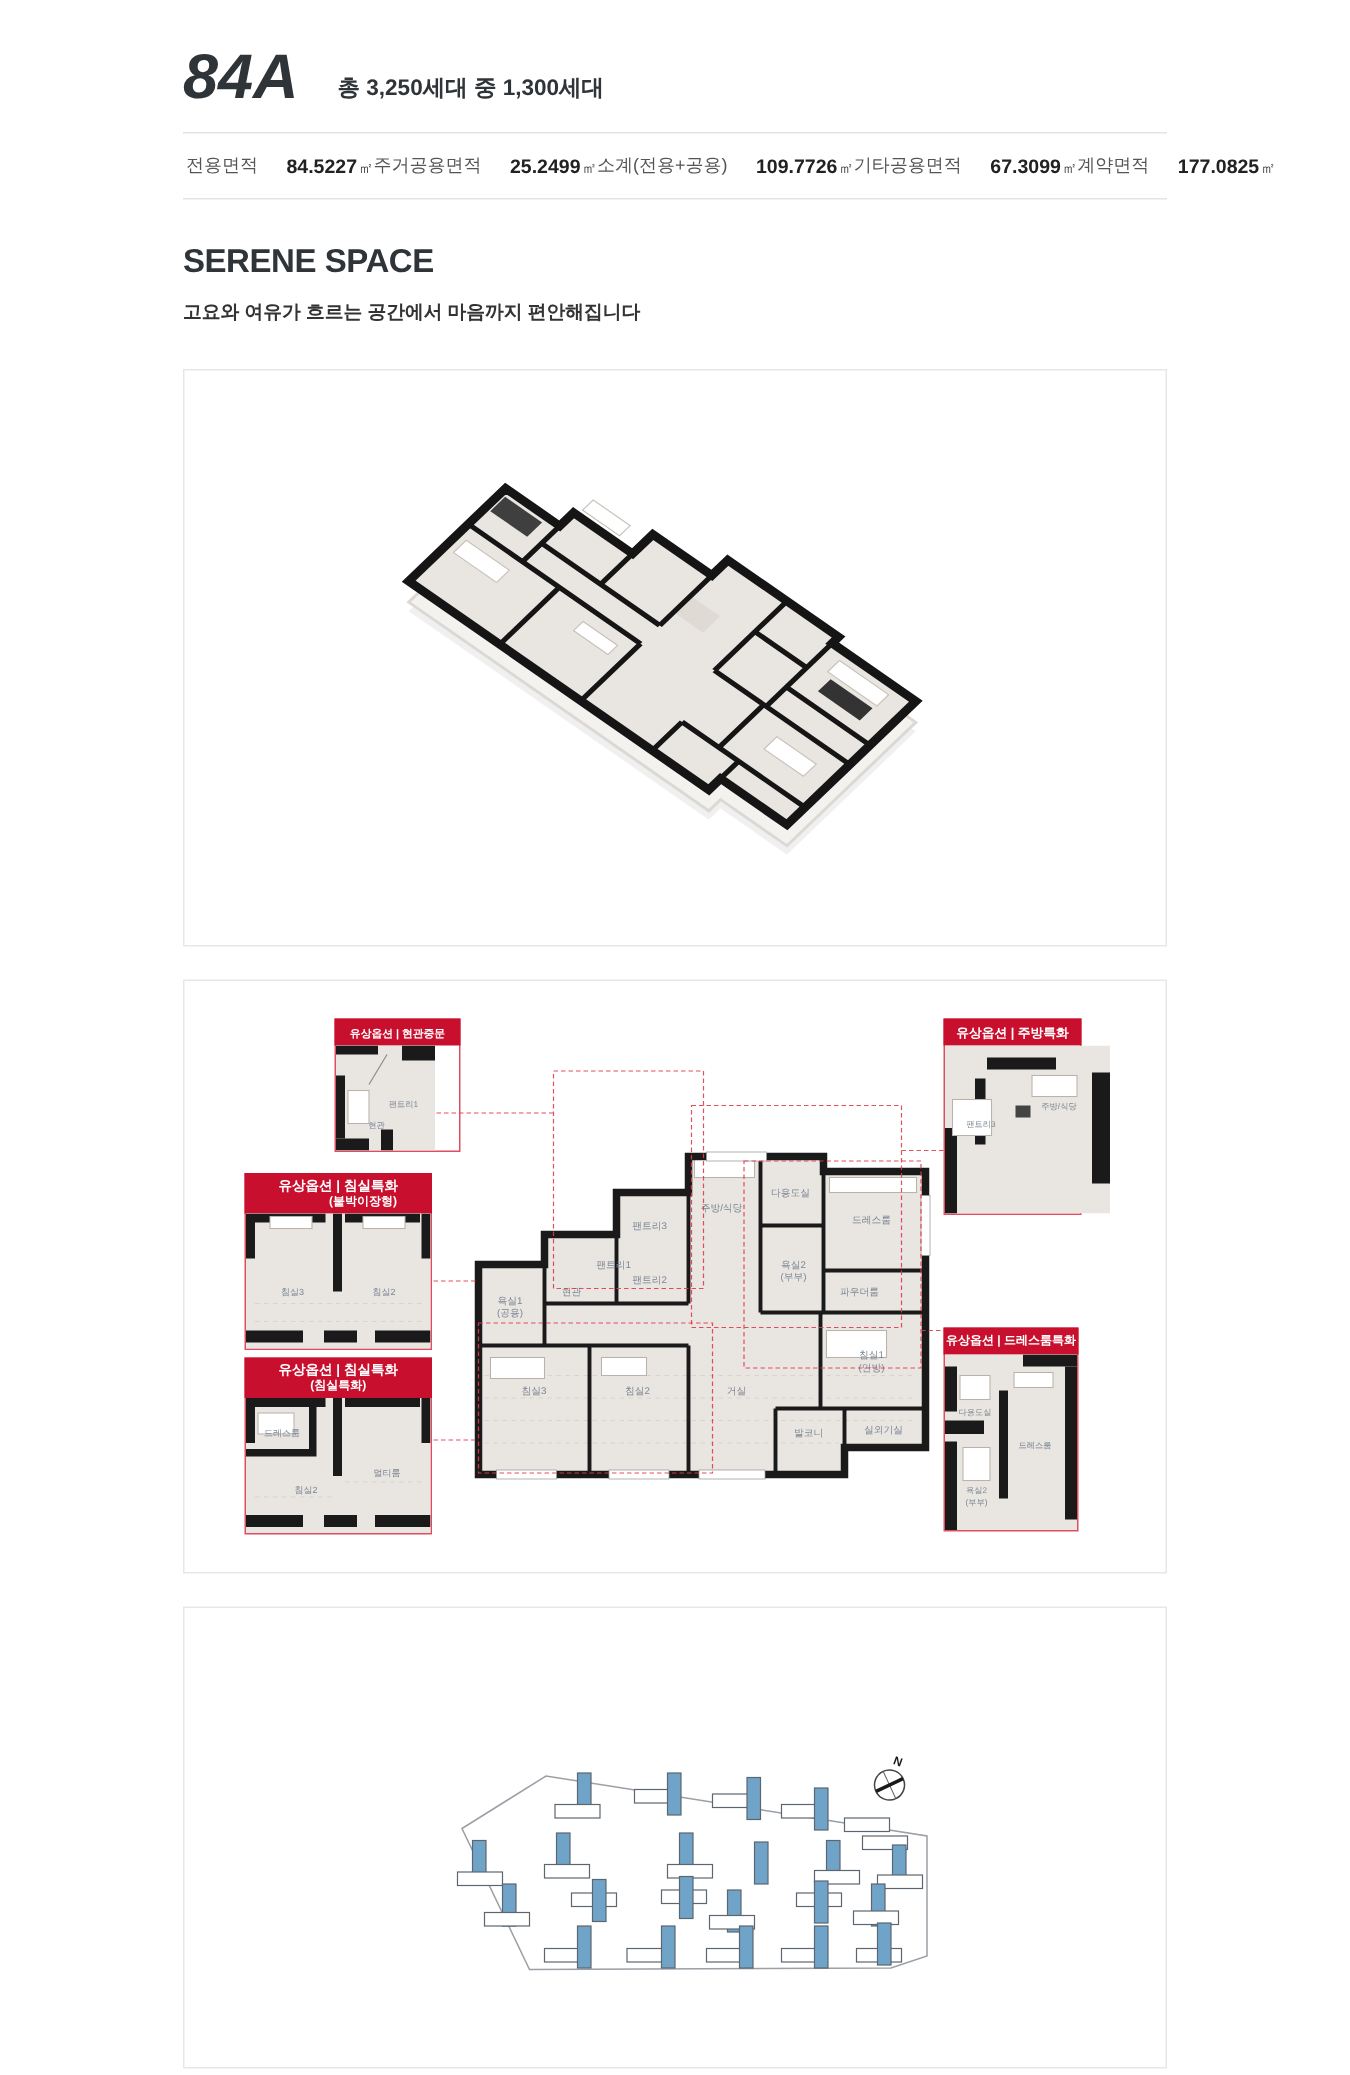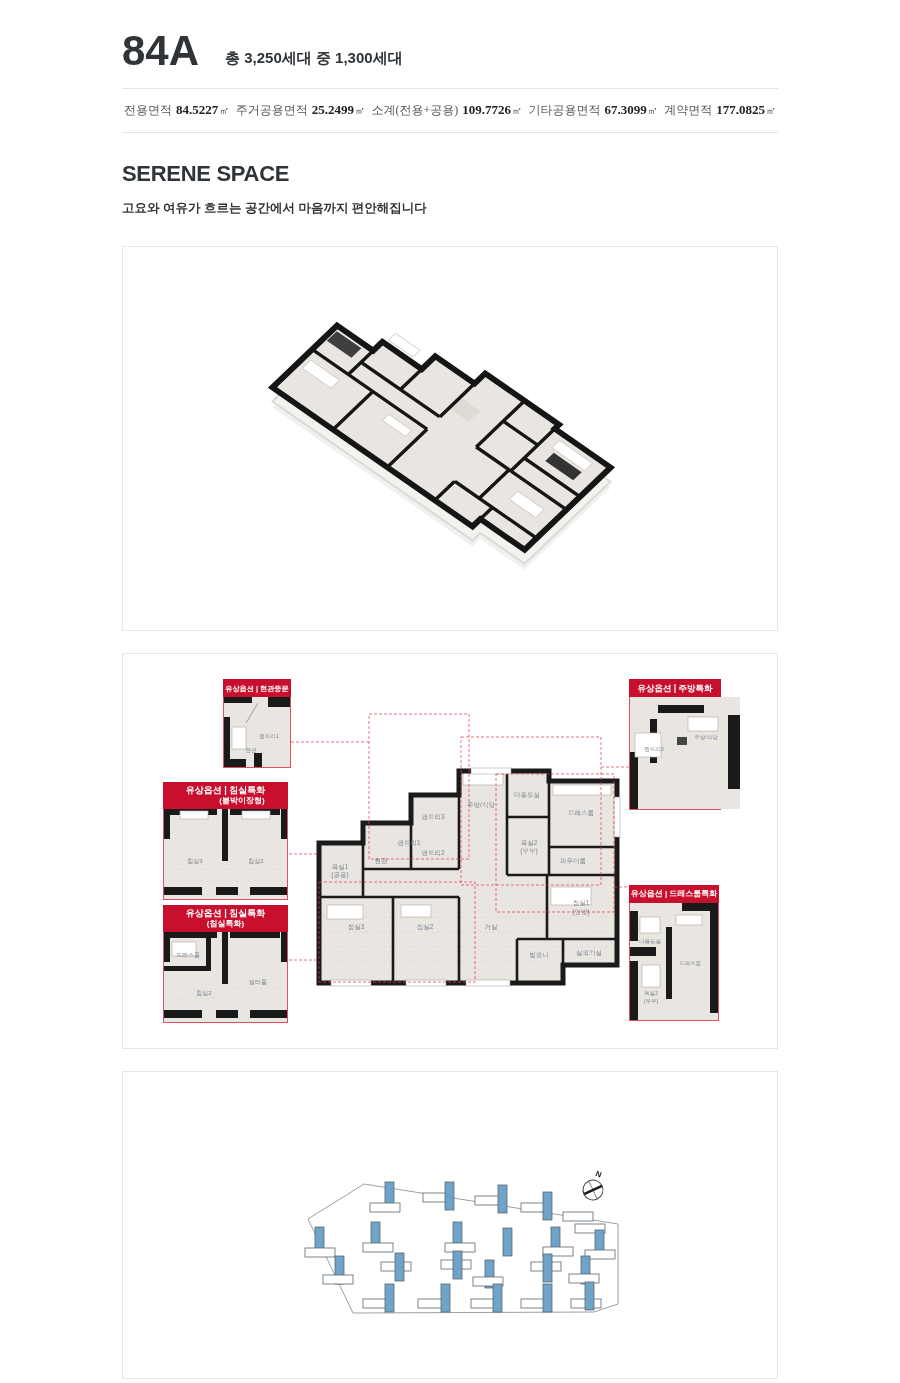--- a/index.html
+++ b/index.html
@@ -2,27 +2,27 @@
 <html><head>
 <meta charset="utf-8">
 <style>
   * { margin:0; padding:0; box-sizing:border-box; }
   html,body { width:900px; background:#ffffff; font-family:"Liberation Sans","DejaVu Sans",sans-serif; color:#2f3438; }
   body { height:1383px; overflow:hidden; }
   .content { width:656px; margin:0 auto; padding-top:30px; }
 
   
   .hd-row { display:flex; align-items:flex-end; gap:26px; }
-  .hd-title { font-size:42px; font-weight:700; letter-spacing:0; color:#2f3438; line-height:1; }
+  .hd-title { font-size:42px; font-weight:700; letter-spacing:0; color:#2f3438; line-height:1;font-style:italic; }
   .hd-sub { font-size:15px; font-weight:700; color:#2f3438; padding-bottom:4px; }
 
   
   .spec-bar { margin-top:16px; border-top:1px solid #e4e4e4; border-bottom:1px solid #e4e4e4;
               display:flex; justify-content:space-between; padding:13px 2px; }
-  .spec-item { display:flex; align-items:flex-start; gap:4px; white-space:nowrap;font-family:Liberation Serif, serif; }
+  .spec-item { display:flex; align-items:center; gap:19px; white-space:nowrap; }
   .spec-label { font-size:12px; color:#555; }
   .spec-value { font-size:13px; font-weight:700; color:#222; }
   .spec-unit  { font-size:10px; font-weight:400; color:#444; margin-left:1px; }
 
   
   .serene-h { margin-top:28px; font-size:22px; font-weight:700; letter-spacing:-0.3px; color:#2f3438; }
   .serene-d { margin-top:13px; font-size:12.5px; font-weight:700; color:#333; }
 
   .panel { border:1px solid #e7e7e7; background:#fff; position:relative; }
   .panel-3d { margin-top:29px; height:385px; }
@@ -148,21 +148,21 @@
         <text x="45" y="162">침실3</text>
         <text x="114" y="162">침실2</text>
         <text x="180" y="162">거실</text>
         <text x="270" y="138">침실1</text>
         <text x="270" y="147">(안방)</text>
         <text x="228" y="190">발코니</text>
         <text x="278" y="188">실외기실</text>
       </g>
     </svg>
 
-    <div class="callout" style="left:100px; top:25px; width:68px;">
+    <div class="callout" style="left:100px; top:25px; width:84px;">
       <div class="co-head" style="height:18px; font-size:7.2px;">
         <span class="l1">유상옵션 | 현관중문</span>
       </div>
       <svg class="co-img" width="66" height="70" viewBox="0 0 66 70">
         <rect width="66" height="70" fill="#e9e5e0"></rect>
         <rect x="0" y="0" width="28" height="6" fill="#1a1a1a"></rect>
         <rect x="44" y="0" width="22" height="10" fill="#1a1a1a"></rect>
         <rect x="0" y="20" width="6" height="42" fill="#1a1a1a"></rect>
         <rect x="0" y="62" width="22" height="8" fill="#1a1a1a"></rect>
         <rect x="30" y="56" width="8" height="14" fill="#1a1a1a"></rect>

